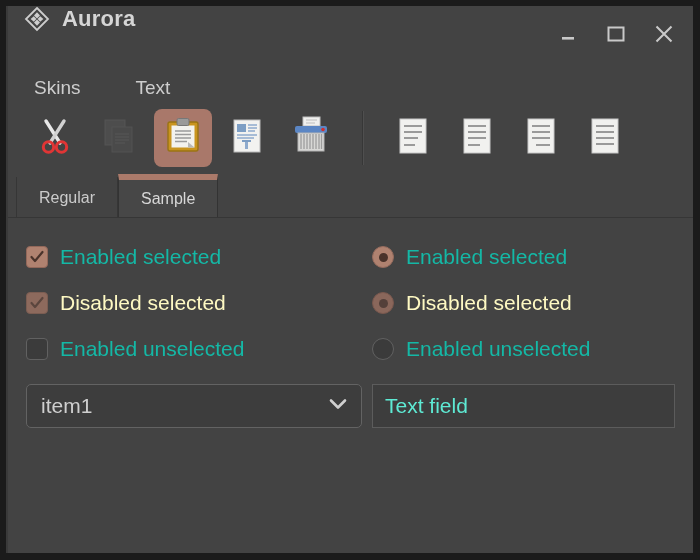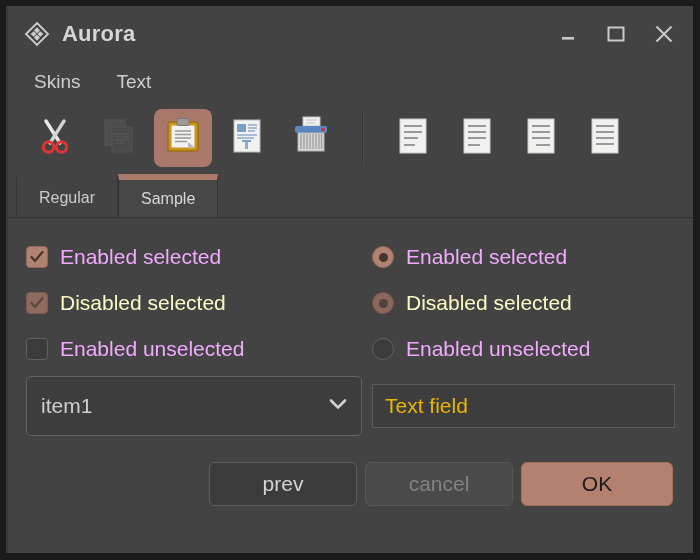--- a/index.html
+++ b/index.html
@@ -32,21 +32,20 @@
     background: #434343;
     border-left: 2px solid #3a3a3a;
     box-sizing: border-box;
   }
 
   
   #titlebar {
     position: relative;
     height: 56px;
     display: flex;
-    align-items: center;
     padding: 0 4px 0 16px;
     box-sizing: border-box;
   }
   #app-logo {
     width: 26px; height: 26px;
     flex: 0 0 auto;
     margin-right: 12px;
   }
   #app-title {
     font-size: 22px;
@@ -68,23 +67,24 @@
     align-items: center;
     justify-content: center;
     cursor: default;
   }
   .winbtn svg { display: block; }
 
   
   #menubar {
     height: 40px;
     display: flex;
-    align-items: center;
+    align-items: flex-end;
     padding-left: 16px;
     box-sizing: border-box;
+    gap: 19px;
   }
   .menu-item {
     font-size: 19px;
     color: #cdcdcd;
     padding: 3px 10px;
     margin-right: 16px;
     white-space: nowrap;
     cursor: default;
   }
 
@@ -172,21 +172,21 @@
   }
   .col {
     display: flex;
     align-items: center;
     flex: 0 0 346px;
   }
   .col.right { flex: 1 1 auto; }
 
   .ctl-label {
     font-size: 21px;
-    color: #f0abfc;
+    color: #14b8a6;
     margin-left: 12px;
     white-space: nowrap;
   }
   .ctl-label.dim { color: #fef9c3; }
 
   
   .checkbox {
     width: 22px; height: 22px;
     border-radius: 4px;
     box-sizing: border-box;
@@ -232,21 +232,21 @@
   
   #input-row {
     display: flex;
     align-items: center;
     gap: 10px;
     margin-top: 10px;
     height: 48px;
   }
   #combobox {
     flex: 0 0 336px;
-    height: 60px;
+    height: 44px;
     background: #3d3d3d;
     border: 1px solid #636363;
     border-radius: 5px;
     display: flex;
     align-items: center;
     padding: 0 12px 0 14px;
     box-sizing: border-box;
     cursor: default;
   }
   #combobox-value {
@@ -261,21 +261,21 @@
     background: #3d3d3d;
     border: 1px solid #5c5c5c;
     display: flex;
     align-items: center;
     padding: 0 12px;
     box-sizing: border-box;
     cursor: text;
   }
   #textfield-value {
     font-size: 21px;
-    color: #eab308;
+    color: #5eead4;
     white-space: nowrap;
   }
 
   
   #buttonbar {
     display: flex;
     justify-content: flex-end;
     align-items: center;
     gap: 8px;
     margin-top: 32px;
@@ -539,21 +539,16 @@
             <svg width="22" height="22" viewBox="0 0 22 22">
               <path d="M4 7.5 L11 14.5 L18 7.5" stroke="#d0d0d0" stroke-width="2.6" fill="none" stroke-linecap="round" stroke-linejoin="round"></path>
             </svg>
           </span>
         </div>
         <div id="textfield">
           <span id="textfield-value">Text field</span>
         </div>
       </div>
 
-      <div id="buttonbar">
-        <div class="dlg-btn normal">prev</div>
-        <div class="dlg-btn disabled">cancel</div>
-        <div class="dlg-btn default">OK</div>
-      </div>
 
     </div>
   </div>
 </div>
 
 </body></html>

